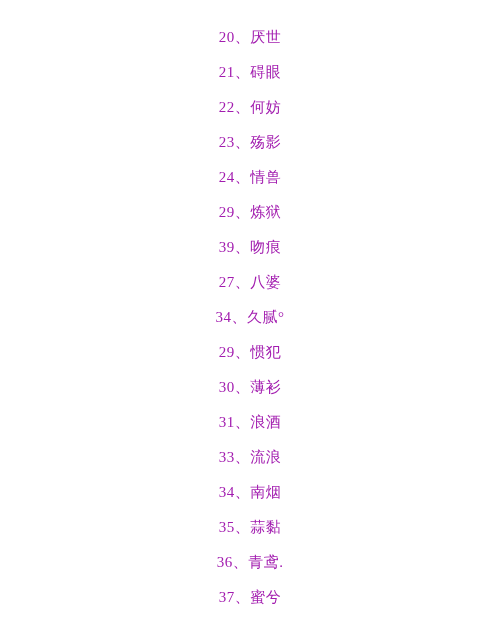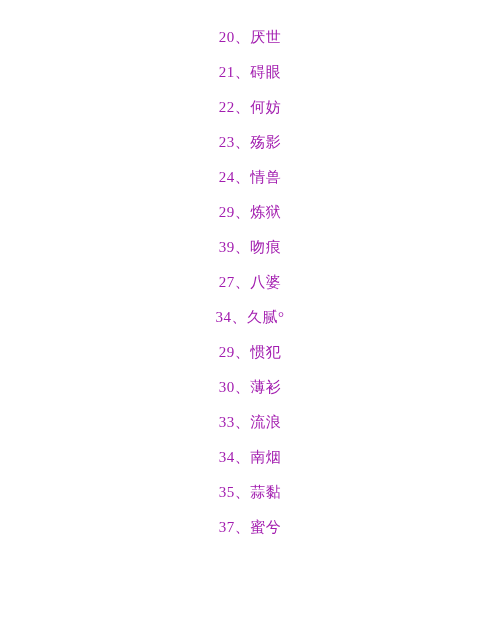--- a/index.html
+++ b/index.html
@@ -35,17 +35,19 @@
     <div class="list-item"><span>21、</span><span>碍眼</span></div>
     <div class="list-item"><span>22、</span><span>何妨</span></div>
     <div class="list-item"><span>23、</span><span>殇影</span></div>
     <div class="list-item"><span>24、</span><span>情兽</span></div>
     <div class="list-item"><span>29、</span><span>炼狱</span></div>
     <div class="list-item"><span>39、</span><span>吻痕</span></div>
     <div class="list-item"><span>27、</span><span>八婆</span></div>
     <div class="list-item"><span>34、</span><span>久腻°</span></div>
     <div class="list-item"><span>29、</span><span>惯犯</span></div>
     <div class="list-item"><span>30、</span><span>薄衫</span></div>
+    <div class="list-item"><span>31、</span><span>浪酒</span></div>
     <div class="list-item"><span>33、</span><span>流浪</span></div>
     <div class="list-item"><span>34、</span><span>南烟</span></div>
     <div class="list-item"><span>35、</span><span>蒜黏</span></div>
+    <div class="list-item"><span>36、</span><span>青鸢.</span></div>
     <div class="list-item"><span>37、</span><span>蜜兮</span></div>
   </div>
 
 </body></html>

